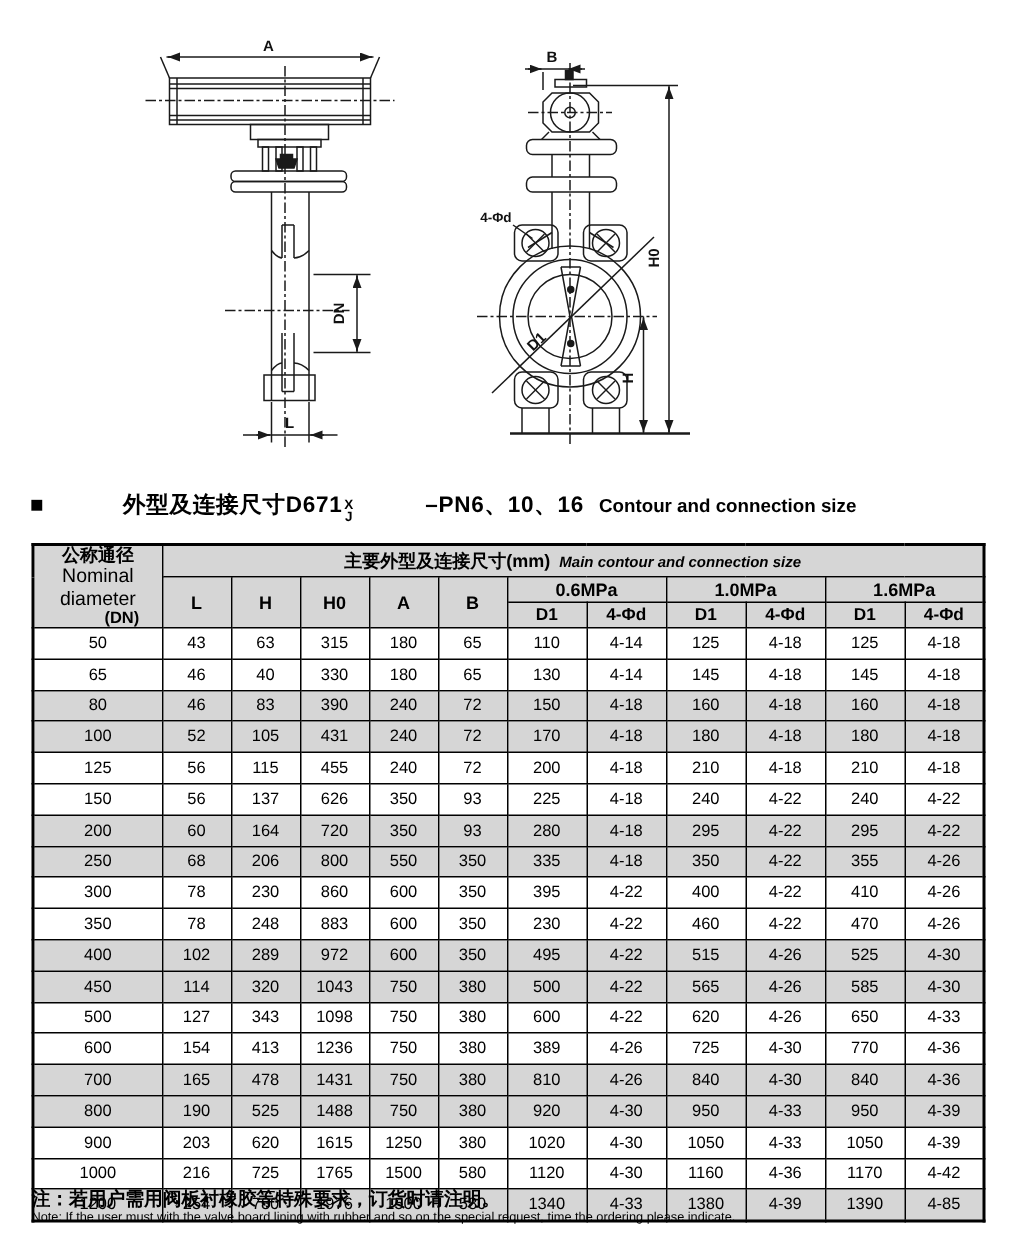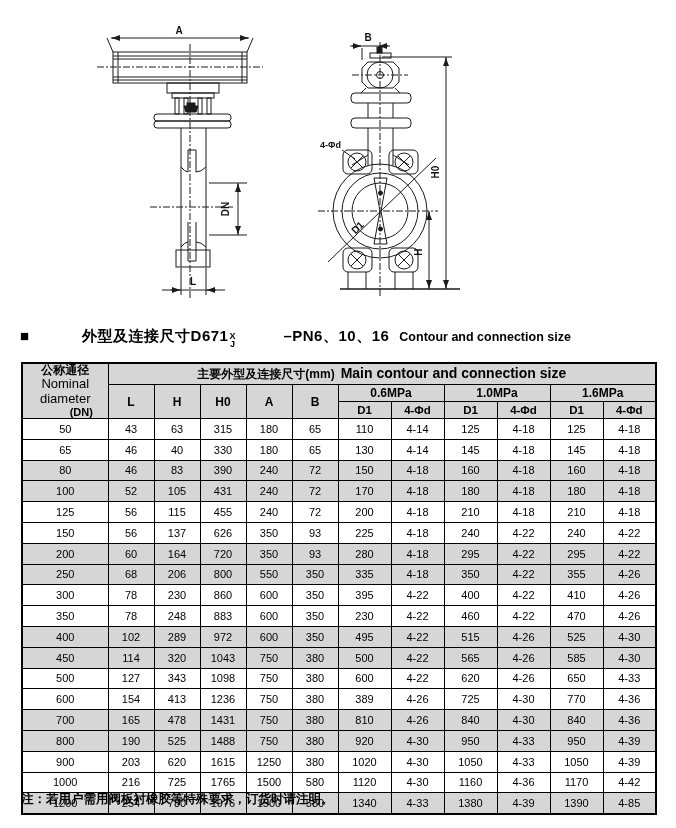--- a/index.html
+++ b/index.html
@@ -20,21 +20,21 @@
   .stack{display:inline-flex;flex-direction:column;align-items:center;font-size:9px;
          font-weight:bold;line-height:8px;vertical-align:2px;margin:0 1px;}
   .section-title .en{font-size:12.5px;font-weight:bold;margin-left:10px;}
 
   
   .tbl-wrap{position:absolute;top:362px;left:21px;}
   table{border-collapse:collapse;table-layout:fixed;width:634px;border:2px solid #000;}
   th,td{border:1px solid #000;text-align:center;vertical-align:middle;padding:0;overflow:hidden;}
   thead th{background:var(--shade);font-weight:bold;}
   th.main-head{height:20px;font-size:12px;}
-  th.main-head .en{font-size:14px;font-weight:bold;margin-left:6px;}
+  th.main-head .en{font-size:10px;font-weight:bold;margin-left:6px;font-style:italic;}
   th.dn-head{font-size:12px;line-height:1.1;}
   th.dn-head .en{display:block;font-size:13px;font-weight:normal;}
   th.dn-head .dn{display:block;font-size:11px;padding-left:32px;}
   th.dim-head{height:16px;font-size:12px;}
   th.press-head{height:16px;font-size:12px;}
   th.sub-head{height:16px;font-size:11.5px;}
   tbody td{height:19.8px;font-size:11px;background:#fff;}
   tbody tr.shaded td{background:var(--shade);}
 
   
@@ -526,13 +526,14 @@
           <td>4-39</td>
           <td>1390</td>
           <td>4-85</td>
         </tr>
       </tbody>
 </table>
 </div>
 
 <div class="notes">
   <span class="cn">注：若用户需用阀板衬橡胶等特殊要求，订货时请注明。</span>
+  <span class="en">Note: If the user must with the valve board lining with rubber and so on the special request, time the ordering please indicate.</span>
 </div>
 
 </body></html>

